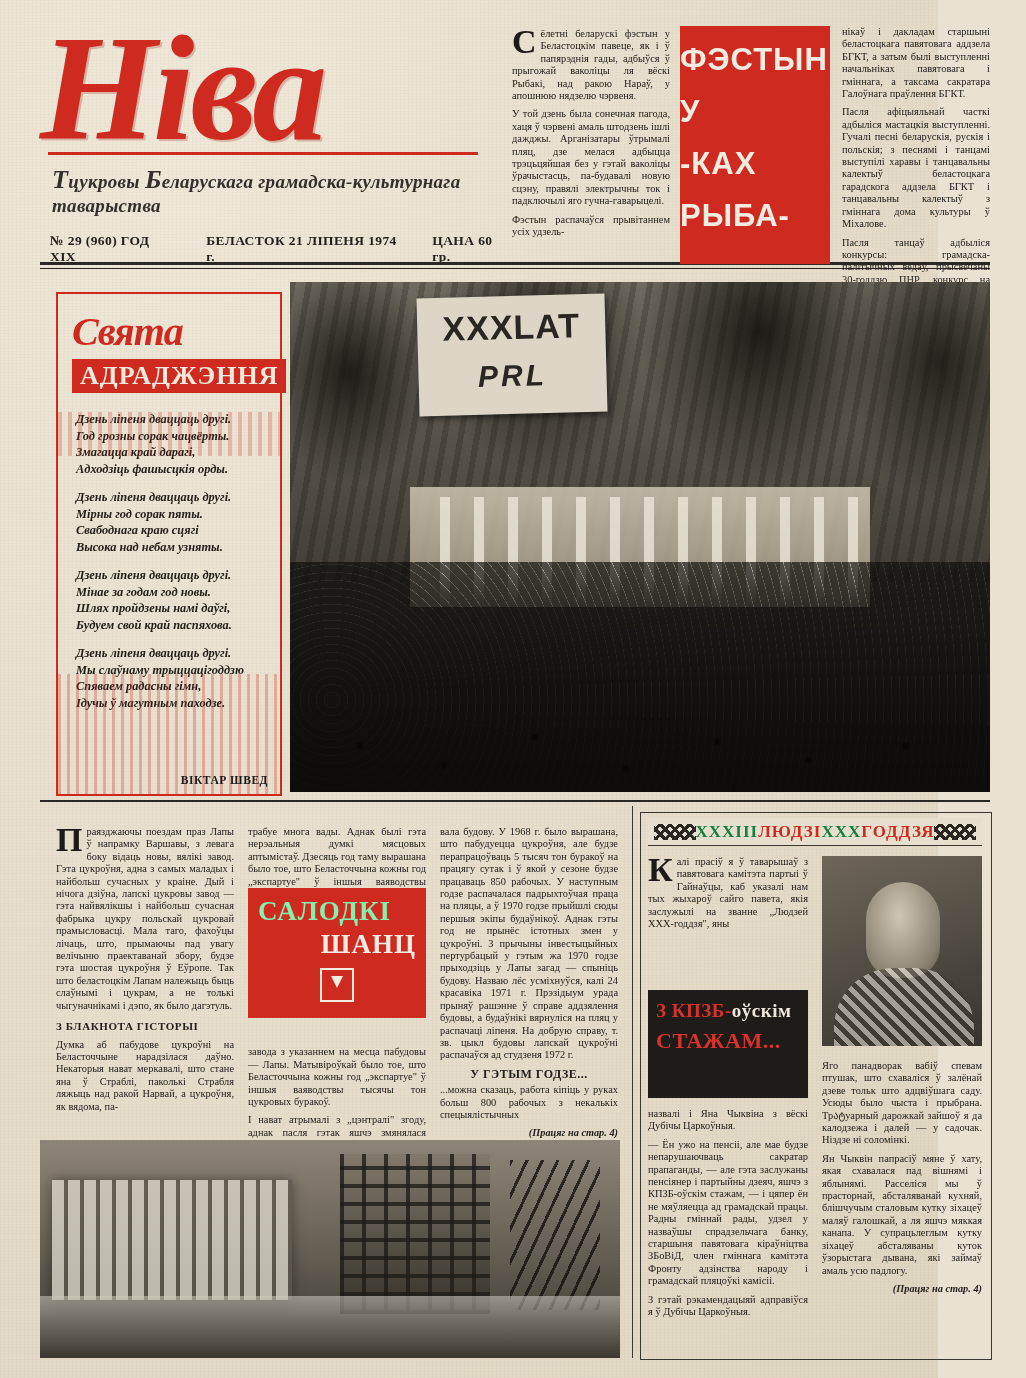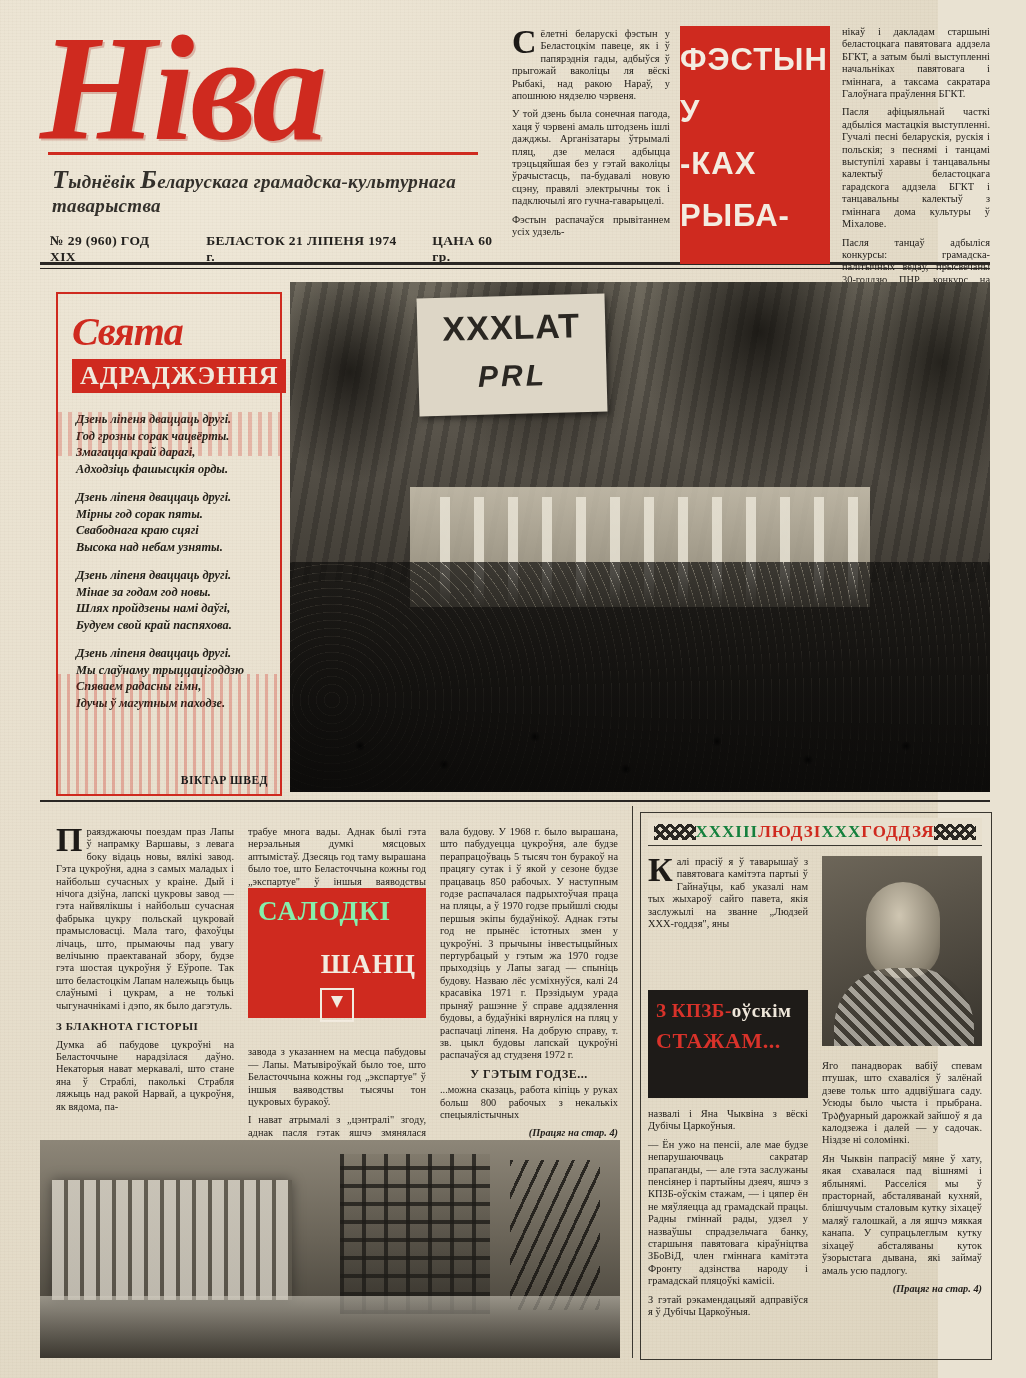--- a/index.html
+++ b/index.html
@@ -159,21 +159,21 @@
 
   
   .rule-mid{position:absolute;left:40px;width:950px;height:2px;background:#2a2724;}
 
   
   #low-c1{position:absolute;left:56px;top:826px;width:178px;}
   #low-c2{position:absolute;left:248px;top:826px;width:178px;}
   #low-c3{position:absolute;left:440px;top:826px;width:178px;}
   #solodki{position:absolute;left:248px;top:888px;width:178px;height:130px;background:#cf2a1f;}
   #solodki .s1{color:#86efac;font-size:27px;font-weight:700;padding:8px 0 0 10px;letter-spacing:1px;}
-  #solodki .s2{color:#f2ebdf;font-size:27px;font-weight:700;padding:2px 10px 0 0;text-align:right;letter-spacing:1px;margin-top:20px;}
+  #solodki .s2{color:#f2ebdf;font-size:27px;font-weight:700;padding:2px 10px 0 0;text-align:right;letter-spacing:1px;}
   #solodki .arrow{width:30px;height:30px;border:2px solid #f2ebdf;margin:8px auto 0 auto;position:relative;}
   #solodki .arrow:after{content:"";position:absolute;left:50%;top:6px;transform:translateX(-50%);
      border-left:6px solid transparent;border-right:6px solid transparent;border-top:12px solid #f2ebdf;}
   .sechead{font-size:11px;font-weight:700;letter-spacing:.6px;margin:8px 0 6px 0;}
   .subhead{font-size:12px;font-weight:700;text-align:center;margin:6px 0 4px 0;letter-spacing:.5px;}
   .cont{font-weight:700;font-size:10.3px;text-align:right;font-style:italic;}
 
   
   #rpanel{position:absolute;left:640px;top:812px;width:350px;height:546px;border:1px solid #3a3730;}
   #rp-head{position:absolute;left:648px;top:818px;width:334px;height:28px;
@@ -230,21 +230,21 @@
 </head>
 <body>
 
 <div class="page">
   <div class="grain"></div>
 
   <div id="masthead">
     <div class="logo">Ніва</div>
     <div class="logo-underline"></div>
     <div class="slogan">
-      <span class="big">Т</span><span>ыднёвік</span>
+      <span class="big">Т</span><span>цукровы</span>
       <span class="big">Б</span><span>еларускага грамадска-культурнага таварыства</span>
     </div>
     <div class="issueline">
       <span>№ 29 (960) ГОД XIX</span>
       <span>БЕЛАСТОК 21 ЛІПЕНЯ 1974 г.</span>
       <span>ЦАНА 60 гр.</span>
     </div>
   </div>
   <div class="rule-thick"></div>
   <div class="rule-thin"></div>

